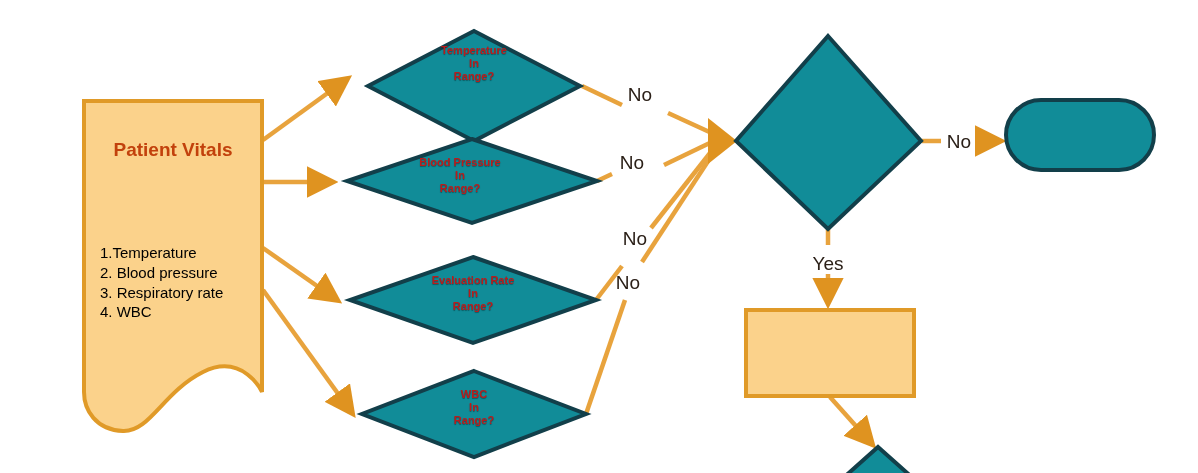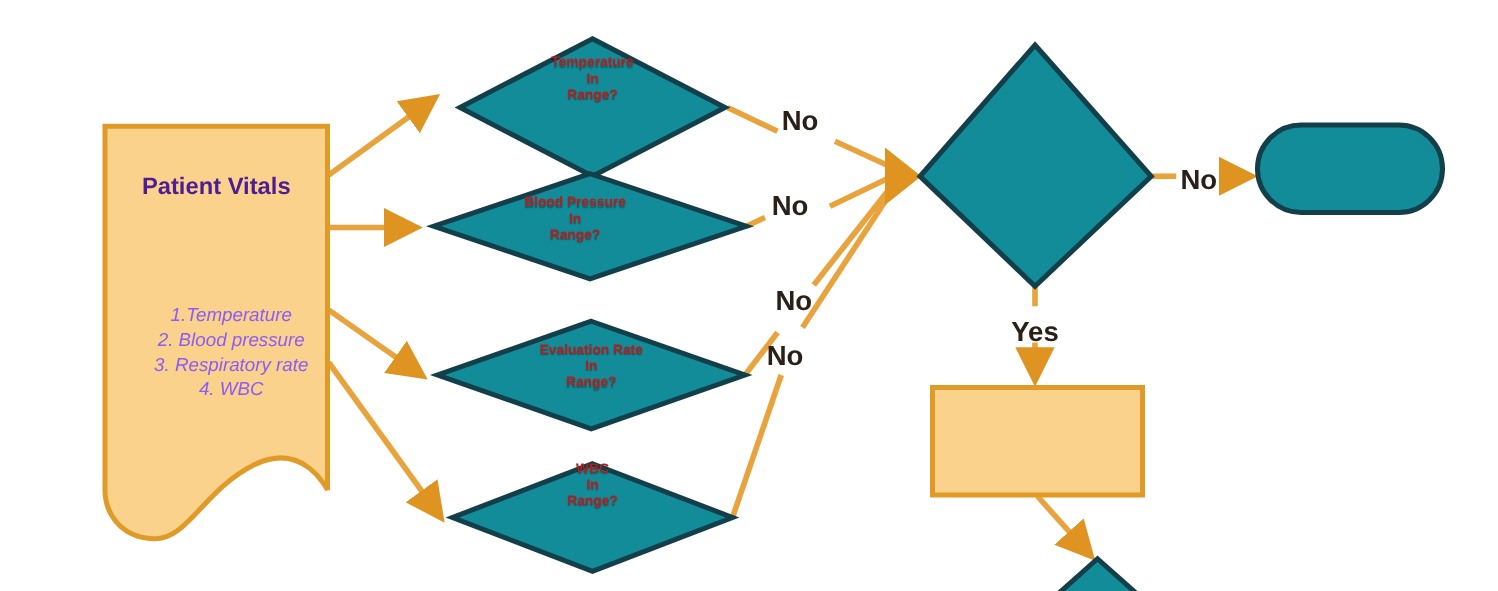--- a/index.html
+++ b/index.html
@@ -10,25 +10,25 @@
   #wires{position:absolute;left:0;top:0;width:1198px;height:473px;}
 
   
   .lbl{position:absolute;pointer-events:none;text-align:center;
        white-space:pre-line;line-height:1.18;}
 
   .teal-text{color:#b91c1c;font-weight:bold;font-size:11px;
              text-shadow:0 1px 1px rgba(0,0,0,.35);}
   .dark-text{color:#231f20;font-weight:bold;font-size:15px;}
 
-  .vitals-title{color:#4c1d95;font-weight:bold;font-size:19px;}
-  .vitals-list{color:#8b5cf6;font-weight:normal;font-size:15px;
-               text-align:center;line-height:1.32;font-style:italic;}
+  .vitals-title{color:#c2410c;font-weight:bold;font-size:19px;}
+  .vitals-list{color:#000000;font-weight:normal;font-size:15px;
+               text-align:left;line-height:1.32;}
 
-  .edge-lbl{color:#2b2018;font-weight:bold;font-size:22px;}
+  .edge-lbl{color:#2b2018;font-weight:normal;font-size:19px;}
 </style>
 </head>
 <body>
 
 <div id="canvas">
 
   <svg id="wires" viewBox="0 0 1198 473">
     <defs>
       <marker id="ah" markerWidth="7" markerHeight="7" refX="5.6" refY="3.5" orient="auto" markerUnits="strokeWidth">
         <path d="M0,0 L7,3.5 L0,7 Z" fill="#DF9320"></path>
@@ -101,21 +101,21 @@
 Range?</div>
 
   <div class="lbl teal-text" style="left:360px;top:156px;width:200px;text-align:center;">Blood Pressure
 In
 Range?</div>
 
   <div class="lbl teal-text" style="left:373px;top:274px;width:200px;">Evaluation Rate
 In
 Range?</div>
 
-  <div class="lbl teal-text" style="left:374px;top:369px;width:200px;">WBC
+  <div class="lbl teal-text" style="left:374px;top:388px;width:200px;">WBC
 In
 Range?</div>
 
 
 
 
   <div class="lbl edge-lbl" style="left:617px;top:84px;width:46px;">No</div>
 
   <div class="lbl edge-lbl" style="left:609px;top:152px;width:46px;">No</div>
 

